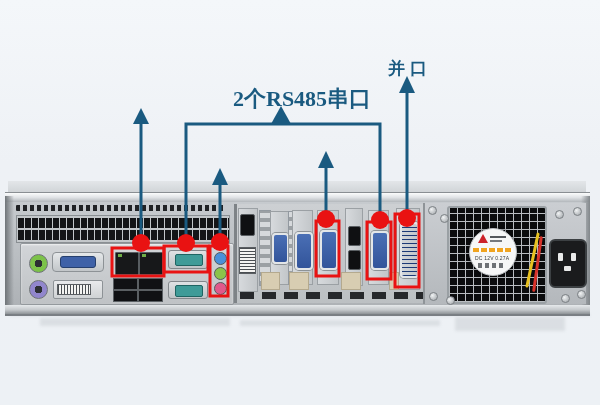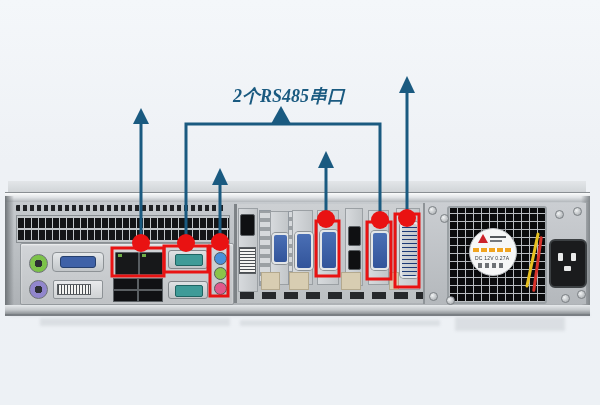--- a/index.html
+++ b/index.html
@@ -72,21 +72,21 @@
   .refl{opacity:.22;}
   .refl-bar{position:absolute;background:#9aa0a6;filter:blur(1.5px);}
   
   .ann-svg{left:0;top:0;z-index:5;}
   .ann-line{stroke:var(--ann-blue);stroke-width:3;fill:none;}
   .ann-tri{fill:var(--ann-blue);}
   .red-box{stroke:var(--ann-red);stroke-width:3;fill:none;}
   .red-dot{fill:var(--ann-red);}
   .callout{position:absolute;z-index:6;color:var(--ann-blue);font-weight:bold;white-space:nowrap;}
   .lbl-lan{left:92px;top:89px;font-size:17px;letter-spacing:1px;}
-  .lbl-rs485{left:233px;top:84px;font-size:18px;font-style:italic;}
+  .lbl-rs485{left:233px;top:84px;font-size:22px;}
   .lbl-parallel{left:388px;top:57px;font-size:17px;letter-spacing:5px;}
   .lbl-audio{left:188px;top:147px;font-size:17px;letter-spacing:2px;}
   .lbl-gpio{left:272px;top:129px;font-size:17px;}
 </style>
 </head>
 <body>
 
 <div class="stage">
 
   <div class="abs chassis-top-surface"></div>
@@ -205,14 +205,15 @@
 
     <rect class="red-box" x="112" y="248" width="52" height="28"></rect>
     <rect class="red-box" x="164" y="246" width="44" height="26"></rect>
     <rect class="red-box" x="210" y="246" width="18" height="50"></rect>
     <rect class="red-box" x="316" y="221" width="23" height="55"></rect>
     <rect class="red-box" x="367" y="222" width="24" height="57"></rect>
     <rect class="red-box" x="395" y="214" width="24" height="73"></rect>
   </svg>
 
   <div class="callout lbl-rs485">2个RS485串口</div>
+  <div class="callout lbl-parallel">并口</div>
 
 </div>
 
 </body></html>

